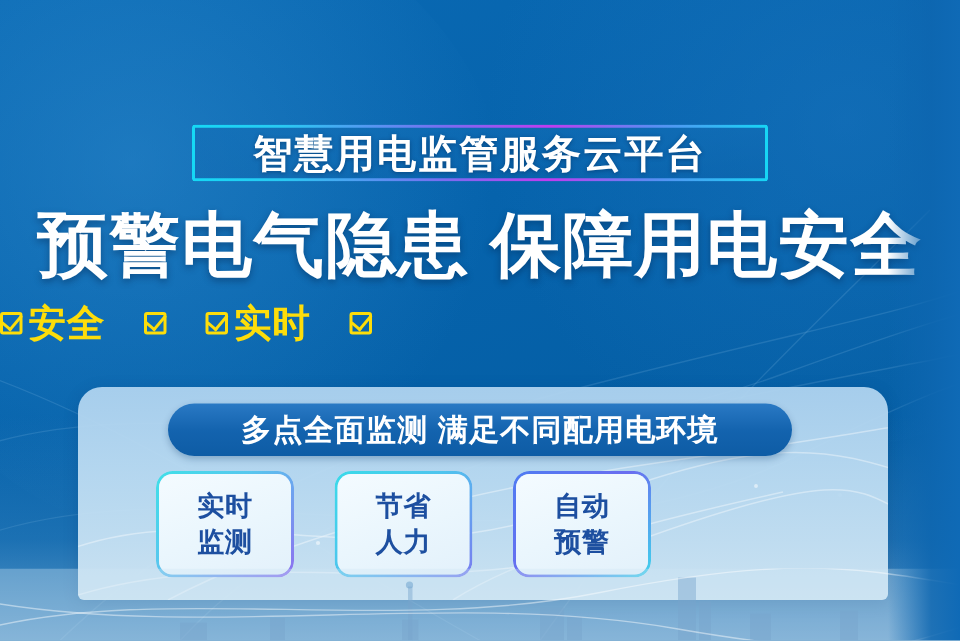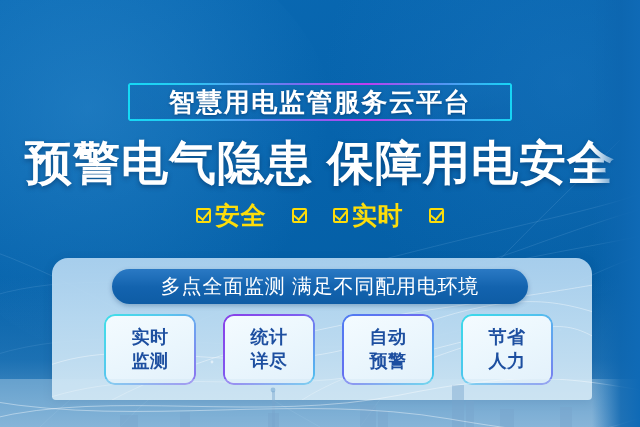--- a/index.html
+++ b/index.html
@@ -106,21 +106,20 @@
     white-space: nowrap;
     text-shadow: 0 2px 5px rgba(0,28,66,0.40);
   }
 
   
   .ticks {
     position: absolute;
     left: 0; right: 0;
     top: 199px;
     display: flex;
-    justify-content: center;
     align-items: center;
     gap: 26px;
   }
   .tick-item {
     display: flex;
     align-items: center;
     gap: 4px;
   }
   .tick-box {
     position: relative;
@@ -179,21 +178,21 @@
     border-radius: 18px;
     background: linear-gradient(180deg, #2a79c4 0%, #1363ae 52%, #0e5ca5 100%);
     display: flex;
     align-items: center;
     justify-content: center;
     box-shadow: 0 2px 5px rgba(2,48,96,0.28);
   }
   .pill-text {
     color: #ffffff;
     font-size: 20px;
-    font-weight: normal;
+    font-weight: bold;
     letter-spacing: 0.8px;
     white-space: nowrap;
   }
 
   
   .cards {
     position: absolute;
     left: 104px;
     top: 314px;
     width: 440px;
@@ -333,36 +332,30 @@
     <span class="pill-text">多点全面监测 满足不同配用电环境</span>
   </div>
 
   <div class="cards">
     <div class="card g1">
       <div class="card-inner">
         <span class="card-line">实时</span>
         <span class="card-line">监测</span>
       </div>
     </div>
-    <div class="card g2">
+    <div class="card g4">
       <div class="card-inner">
-        <span class="card-line">统计</span>
-        <span class="card-line">详尽</span>
+        <span class="card-line">节省</span>
+        <span class="card-line">人力</span>
       </div>
     </div>
     <div class="card g3">
       <div class="card-inner">
         <span class="card-line">自动</span>
         <span class="card-line">预警</span>
-      </div>
-    </div>
-    <div class="card g4">
-      <div class="card-inner">
-        <span class="card-line">节省</span>
-        <span class="card-line">人力</span>
       </div>
     </div>
   </div>
 
   <svg class="city" viewBox="0 0 640 48" preserveAspectRatio="none">
     <rect x="0" y="0" width="640" height="48" fill="rgba(205,228,243,0.35)"></rect>
     <g fill="rgba(120,165,205,0.45)">
       <rect x="272" y="12" width="3" height="36"></rect>
       <rect x="268" y="34" width="11" height="14"></rect>
       <rect x="360" y="26" width="16" height="22"></rect>

